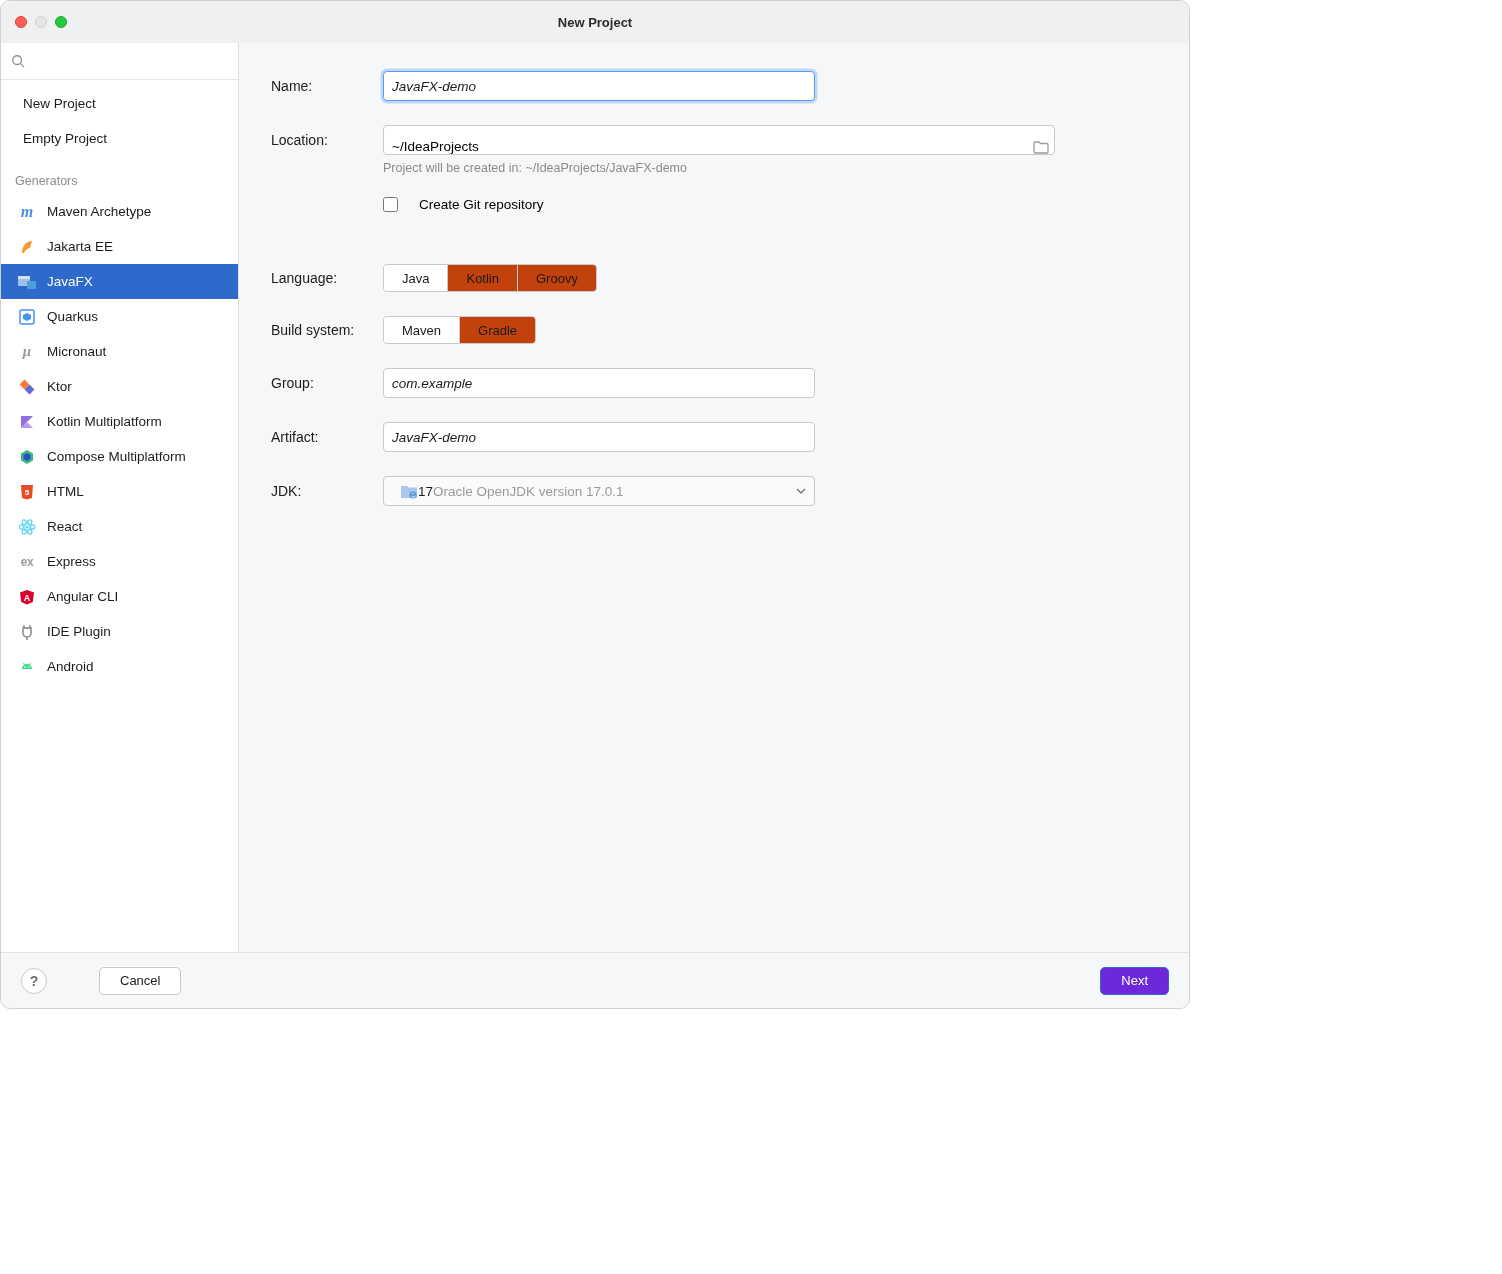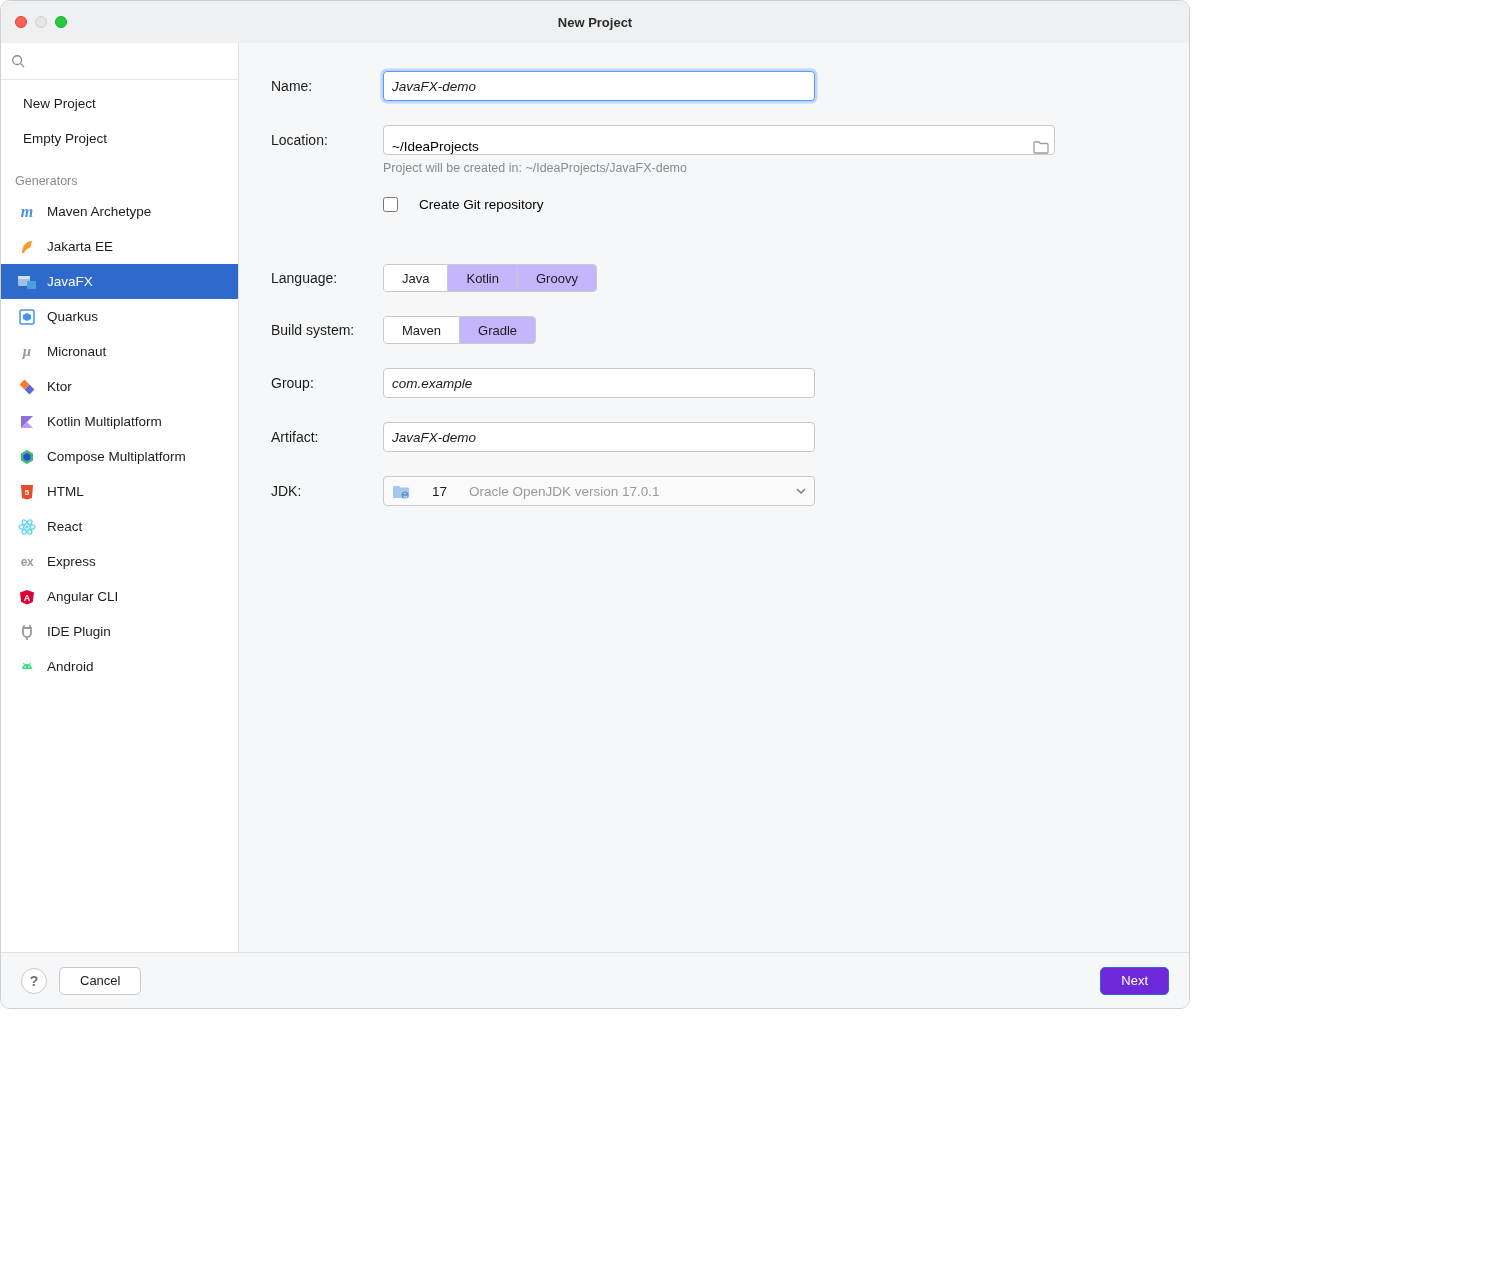--- a/index.html
+++ b/index.html
@@ -28,30 +28,30 @@
   .form-row .field { flex: 1; max-width: 432px; }
   .text-input { width: 100%; height: 30px; border: 1px solid #c9c9c9; border-radius: 4px; background: #fff; padding: 0 8px; font-size: 13.5px; color: #1c1c1c; outline: none; font-style: italic; }
   .text-input.focused { border: 1px solid #5a9aff; box-shadow: 0 0 0 2.5px rgba(90,154,255,0.35); }
   .location-field { display: flex; align-items: flex-end; border: 1px solid #c9c9c9; border-radius: 4px; background: #fff; height: 30px; width: 672px; }
   .location-field input { flex: 1; border: none; outline: none; padding: 0 8px; font-size: 13.5px; background: transparent; }
   .location-field .folder-btn { width: 26px; display: flex; align-items: center; justify-content: center; color: #9b9b9b; }
   .hint { font-size: 12.5px; color: #8b8b8b; margin-left: 112px; margin-top: -18px; margin-bottom: 22px; }
   .checkbox-row { display:flex; align-items:center; gap:21px; margin-left:0; margin-bottom: 26px; }
   .checkbox-row input { width:15px; height:15px; }
   .seg-group { display: inline-flex; border: 1px solid #c9c9c9; border-radius: 4px; overflow: hidden; background: #f0f0f0; }
-  .seg-btn { height: 26px; padding: 0 18px; display: inline-flex; align-items: center; font-size: 13px; color: #1c1c1c; background: #c4b5fd; border: none; border-right: 1px solid #c9c9c9; cursor: default; }
+  .seg-btn { height: 26px; padding: 0 18px; display: inline-flex; align-items: center; font-size: 13px; color: #1c1c1c; background: #c2410c; border: none; border-right: 1px solid #c9c9c9; cursor: default; }
   .seg-btn:last-child { border-right: none; }
   .seg-btn.selected { background: #fff; }
-  .dropdown { width: 432px; height: 30px; border: 1px solid #c9c9c9; border-radius: 4px; background: #fafafa; display: flex; align-items: center; padding: 0 8px; gap: 22px; font-size: 13.5px; position: relative; }
+  .dropdown { width: 432px; height: 30px; border: 1px solid #c9c9c9; border-radius: 4px; background: #fafafa; display: flex; align-items: center; padding: 0 16px; gap: 0; font-size: 13.5px; position: relative; }
   .dropdown .jdk-ver { color: #1c1c1c; }
   .dropdown .jdk-detail { color: #9a9a9a; }
   .dropdown .chev { position: absolute; right: 8px; color: #7a7a7a; }
   .footer { height: 56px; border-top: 1px solid #e2e2e2; background: #f6f7f8; display: flex; align-items: center; padding: 0 20px; gap: 12px; }
   .help-btn { width: 26px; height: 26px; border: 1px solid #c9c9c9; border-radius: 50%; display: flex; align-items: center; justify-content: center; color: #6d6d6d; background: #fff; font-size:14px; font-weight:600; }
-  .btn { height: 28px; padding: 0 20px; border: 1px solid #c9c9c9; border-radius: 5px; background: #fff; font-size: 13px; color: #1c1c1c; display: inline-flex; align-items: center; }
+  .btn { height: 28px; padding: 0 20px; border: 1px solid #c9c9c9; border-radius: 5px; background: #fff; font-size: 13px; color: #1c1c1c; display: inline-flex; align-items: center; margin-left: 40px; }
   .btn.primary { background: #6d28d9; color: #fff; border: 1px solid #2e69cc; }
   .footer .spacer { flex: 1; }
   svg { display: block; }
   .ic-maven { color:#4a90e2; font-style:italic; font-weight:700; font-family:Georgia,serif; font-size:16px; }
   .ic-express { color:#9a9a9a; font-weight:700; font-size:12px; letter-spacing:-0.5px; }
   .ic-micronaut { color:#9a9a9a; font-style:italic; font-weight:700; font-size:15px; font-family:Georgia,serif;}
 </style>
 </head>
 <body>
 

